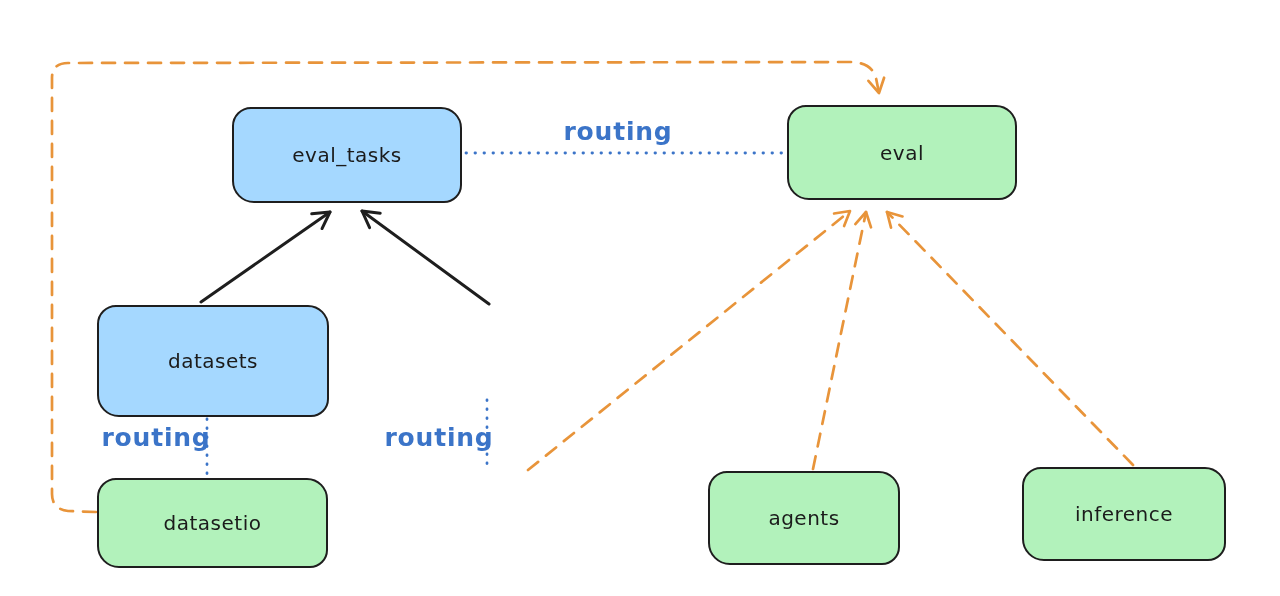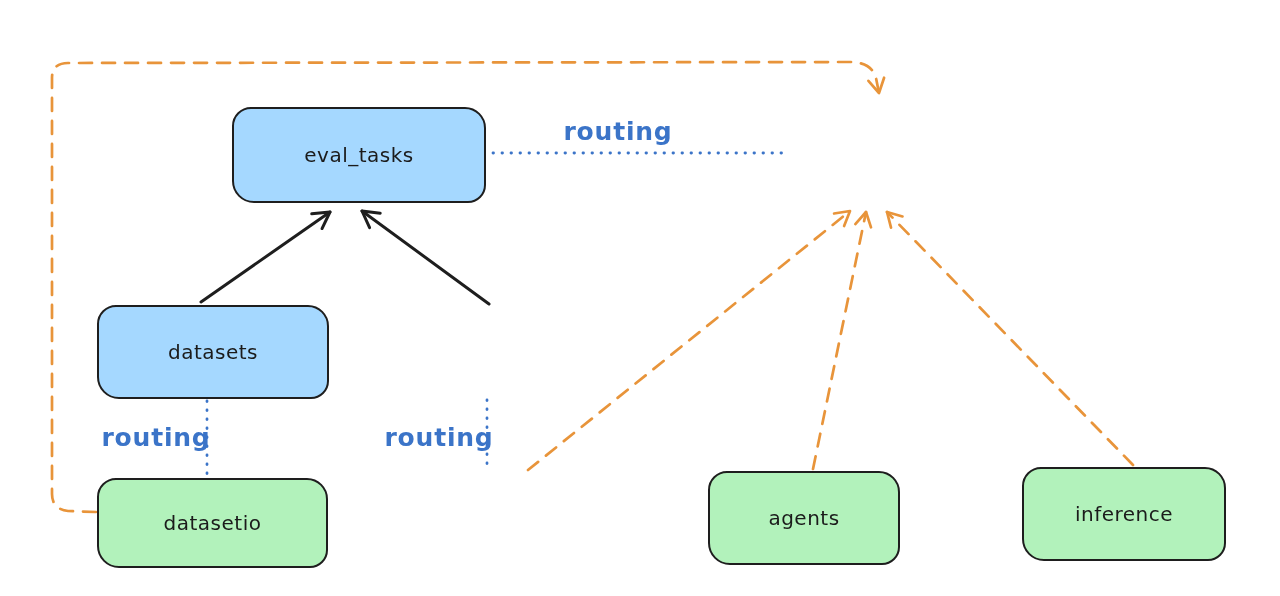--- a/index.html
+++ b/index.html
@@ -103,26 +103,29 @@
     <path class="edge-blue-dotted" d="M 466 153 L 786 153"></path>
     <path class="edge-blue-dotted" d="M 207 401 L 207 476"></path>
     <path class="edge-blue-dotted" d="M 487 400 L 487 470"></path>
 
     <path class="edge-orange" d="M 96 512 L 68 511 Q 52 509 52 494 L 52 78 Q 52 63 68 63 L 852 62 Q 872 63 876 78 L 879 93" marker-end="url(#ah-orange)"></path>
     <path class="edge-orange" d="M 528 470 L 850 211" marker-end="url(#ah-orange)"></path>
     <path class="edge-orange" d="M 813 469 L 866 212" marker-end="url(#ah-orange)"></path>
     <path class="edge-orange" d="M 1133 465 L 887 212" marker-end="url(#ah-orange)"></path>
   </svg>
 
-  <div class="node blue" style="left:232px; top:107px; width:254px; height:96px;text-align:right;">
+  <div class="node blue" style="left:232px; top:107px; width:230px; height:96px;text-align:right;">
     <span>eval_tasks</span>
   </div>
 
+  <div class="node green" style="left:787px; top:105px; width:230px; height:95px;">
+    <span>eval</span>
+  </div>
 
-  <div class="node blue" style="left:97px; top:305px; width:232px; height:94px;">
+  <div class="node blue" style="left:97px; top:305px; width:232px; height:112px;">
     <span>datasets</span>
   </div>
 
 
   <div class="node green" style="left:97px; top:478px; width:231px; height:90px;">
     <span>datasetio</span>
   </div>
 
 
   <div class="node green" style="left:708px; top:471px; width:192px; height:94px;">

